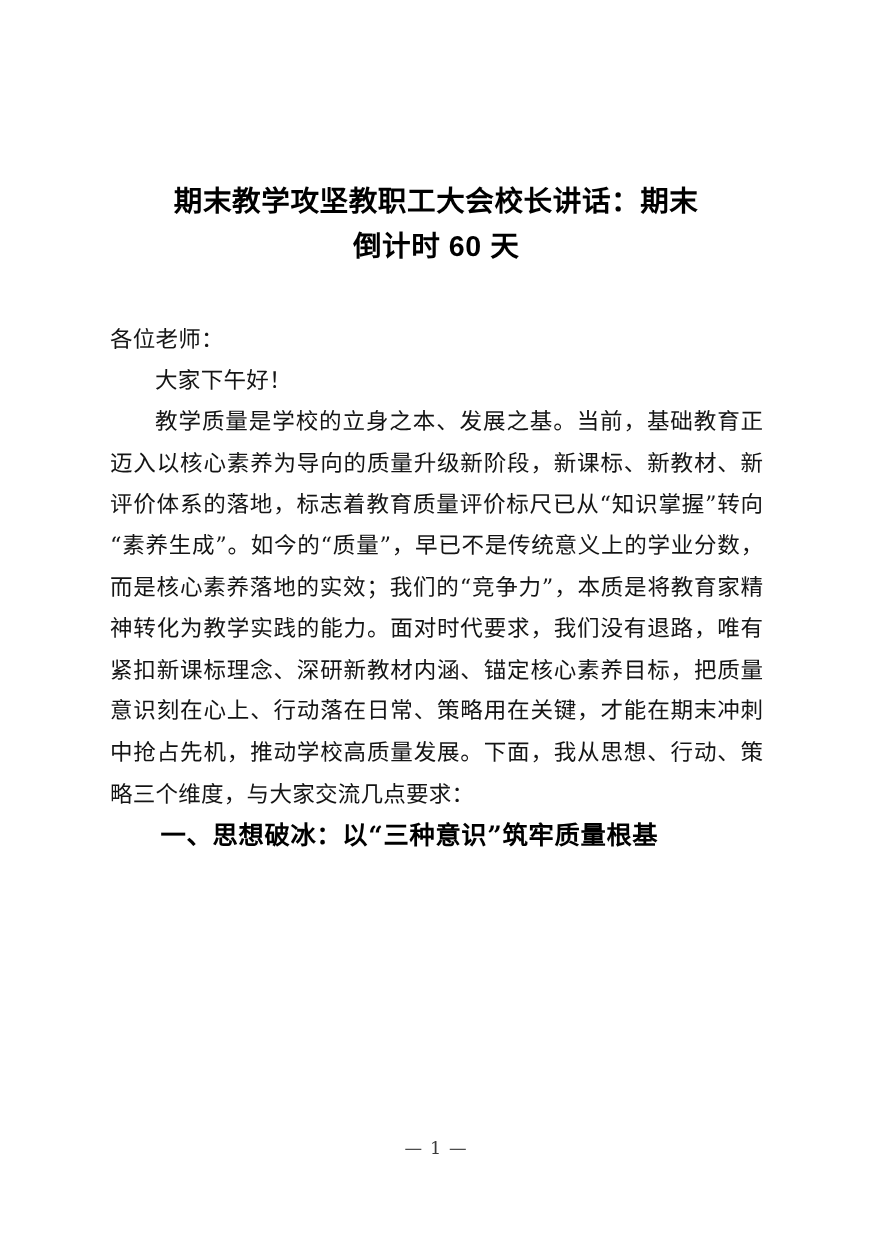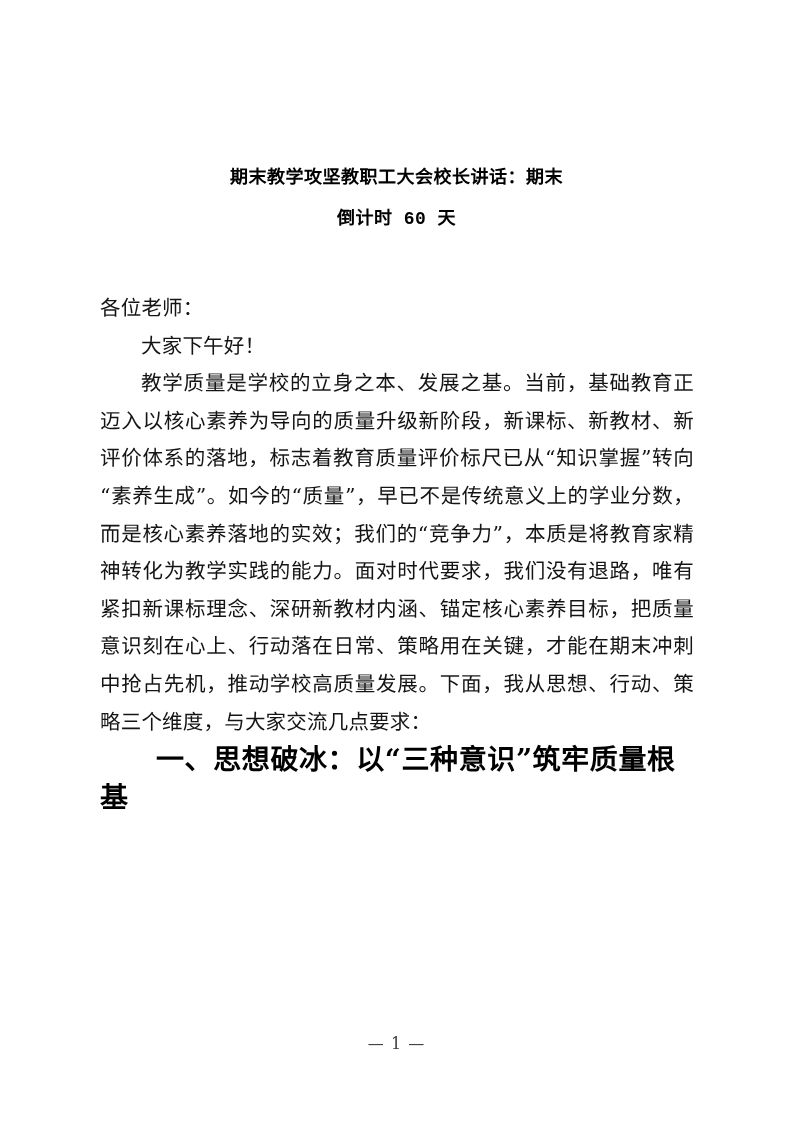--- a/index.html
+++ b/index.html
@@ -17,23 +17,23 @@
     overflow: hidden;
     box-sizing: border-box;
   }
 
   
   .doc-title {
     position: absolute;
     left: 100px;
     top: 146px;
     width: 593px;
-    font-family: Liberation Mono, monospace;
+    font-family: Liberation Sans, sans-serif;
     font-weight: 700;
-    font-size: 18px;
+    font-size: 26px;
     line-height: 41px;
     color: #000000;
     text-align: center;
     letter-spacing: 0.5px;
     white-space: pre-line;
   }
 
   
   .body-block {
     position: absolute;
@@ -56,21 +56,21 @@
   }
 
   p.indent  { text-indent: 2em; }
   p.noindent{ text-indent: 0; margin-top: 24px; }
 
   p.section-heading {
     margin: 0;
     text-indent: 2em;
     font-family: "DejaVu Serif", "Liberation Serif", serif;
     font-weight: 700;
-    font-size: 28px;
+    font-size: 23px;
     line-height: 37.6px;
     color: #000000;
     letter-spacing: 0.6px;
     text-align: left;
   }
 
   
   .page-footer {
     position: absolute;
     left: 0;

